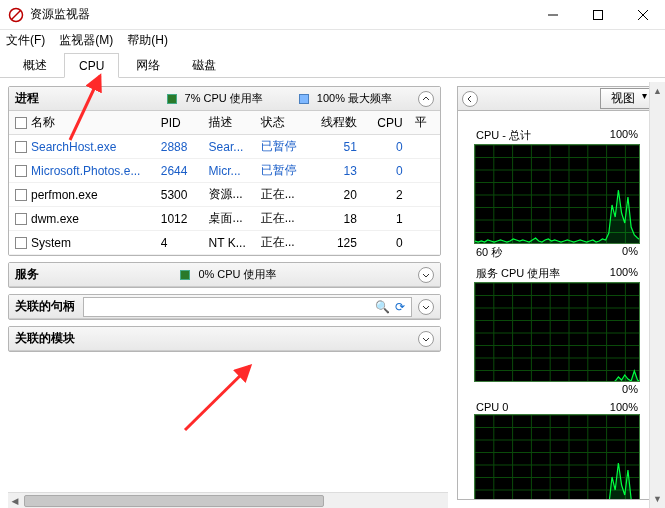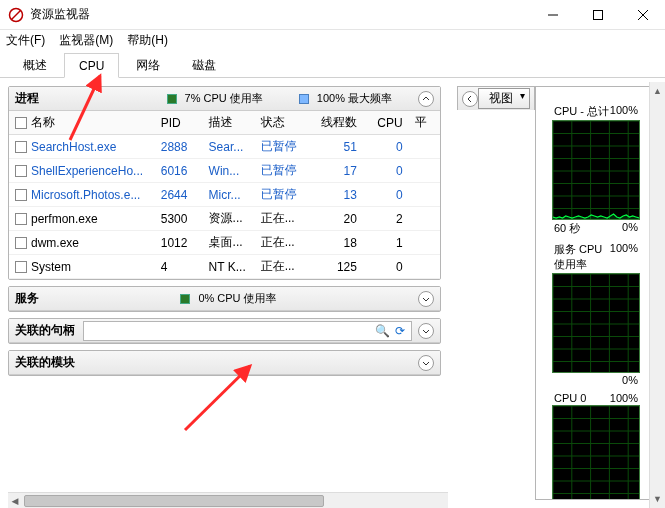--- a/index.html
+++ b/index.html
@@ -8,21 +8,21 @@
   .titlebar .icon { width: 16px; height: 16px; margin-right: 6px; }
   .titlebar .title { flex: 1; font-size: 12px; }
   .winbtns { display: flex; height: 100%; }
   .winbtn { width: 45px; display: flex; align-items: center; justify-content: center; }
   .menubar { height: 20px; display: flex; align-items: center; padding: 0 6px; gap: 14px; font-size: 12px; text-align: right; }
   .tabs { height: 28px; display: flex; align-items: flex-end; padding: 0 8px; border-bottom: 1px solid #d0d0d0; gap: 2px; }
   .tab { padding: 5px 14px 4px; border: 1px solid transparent; border-bottom: none; position: relative; top: 1px; }
   .tab.active { border-color: #d0d0d0; background: #fff; border-bottom: 1px solid #fff; }
   .content { display: flex; padding: 8px; gap: 16px; height: calc(508px - 30px - 20px - 28px); }
   .left { flex: 1; display: flex; flex-direction: column; gap: 6px; min-width: 0; }
-  .right { width: 200px; display: flex; flex-direction: row; }
+  .right { width: 200px; display: flex; flex-direction: column; }
 
   .panel { border: 1px solid #b5b5b5; border-radius: 2px; }
   .panel-header { height: 24px; background: linear-gradient(#f7f7f7,#e8e8e8); display: flex; align-items: center; padding: 0 6px; border-bottom: 1px solid #ccc; gap: 8px; }
   .panel-header .ph-title { font-weight: bold; font-size: 12px; }
   .panel-header .spacer { flex: 1; }
   .panel-header .chev { width: 16px; height: 16px; border: 1px solid #9a9a9a; border-radius: 50%; display: flex; align-items: center; justify-content: center; background: #fff; }
   .swatch { width: 10px; height: 10px; border: 1px solid #4a8; background:#2a7a2a; display:inline-block; }
   .swatch.blue { background:#7fb8ff; border-color:#4a80c0; }
   .usage { font-size: 11px; }
 
@@ -143,29 +143,20 @@
             <tr class="linked">
               <td><span class="chk"></span>SearchHost.exe</td>
               <td>2888</td>
               <td>Sear...</td>
               <td>已暂停</td>
               <td style="text-align:right">51</td>
               <td style="text-align:right">0</td>
               <td></td>
             </tr>
             <tr class="linked">
-              <td><span class="chk"></span>ShellExperienceHo...</td>
-              <td>6016</td>
-              <td>Win...</td>
-              <td>已暂停</td>
-              <td style="text-align:right">17</td>
-              <td style="text-align:right">0</td>
-              <td></td>
-            </tr>
-            <tr class="linked">
               <td><span class="chk"></span>Microsoft.Photos.e...</td>
               <td>2644</td>
               <td>Micr...</td>
               <td>已暂停</td>
               <td style="text-align:right">13</td>
               <td style="text-align:right">0</td>
               <td></td>
             </tr>
             <tr>
               <td><span class="chk"></span>perfmon.exe</td>

